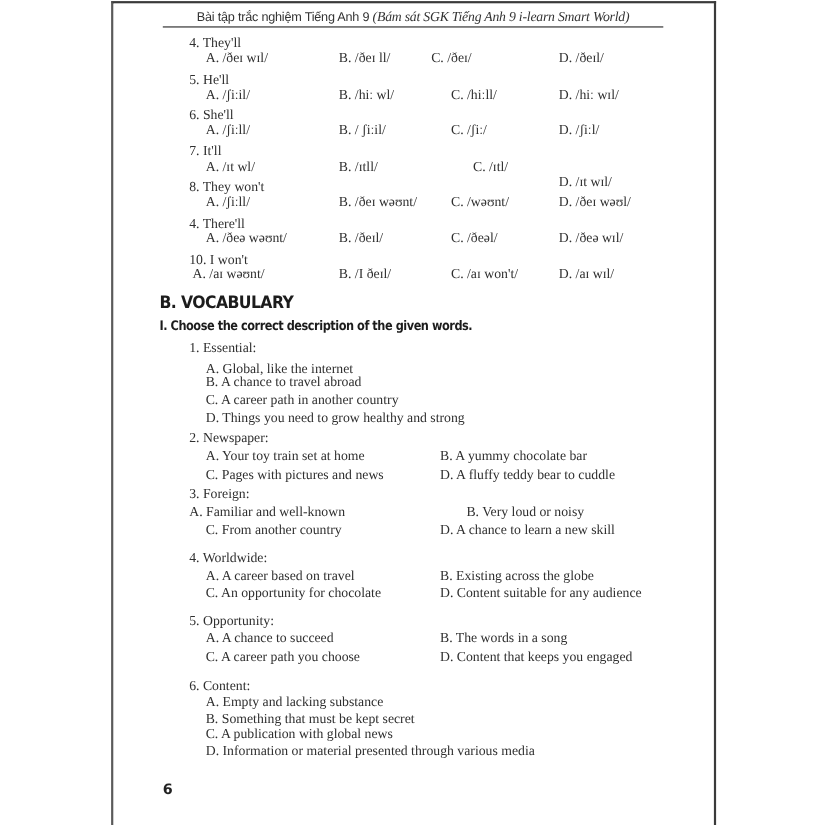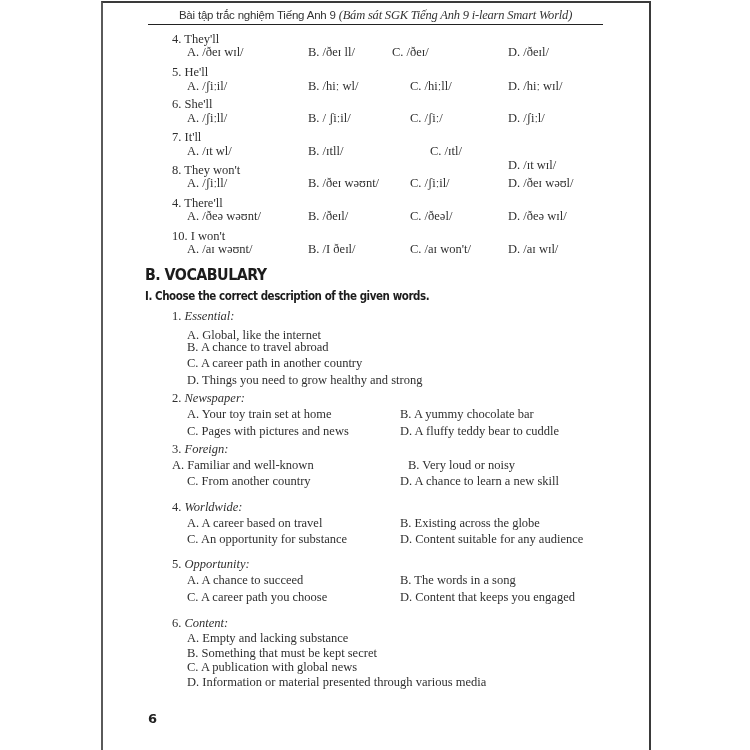--- a/index.html
+++ b/index.html
@@ -20,21 +20,21 @@
     .abs { position: absolute; white-space: nowrap; }
     .header {
       left: 148px; top: 8px; width: 455px; text-align: center;
       font-family: "Liberation Sans", sans-serif; font-size: 11.5px; color: #333;
       letter-spacing: -0.2px;
     }
     .header .it { font-family: "Liberation Serif", serif; font-style: italic; font-size: 12.5px; }
     .header-rule { left: 148px; top: 24px; width: 455px; height: 0; border-top: 1.5px solid #222; }
     .t { font-family: "Liberation Serif", serif; font-size: 12.5px; color: #2f2f2f; line-height: 14px; }
     .stem { }
-    .stem .word { font-style: italic; }
+    .stem .word { }
     .section-title {
       font-family: "DejaVu Sans", sans-serif; font-weight: bold; font-size: 15.5px;
       color: #1c1c1c; letter-spacing: -0.6px; transform: scaleX(0.92); transform-origin: left center;
     }
     .instruction {
       font-family: "DejaVu Sans", sans-serif; font-weight: bold; font-size: 12px;
       color: #1c1c1c; letter-spacing: -0.5px; transform: scaleX(0.86); transform-origin: left center;
     }
     .page-number {
       font-family: "DejaVu Sans", sans-serif; font-weight: bold; font-size: 13px; color: #222;
@@ -72,31 +72,31 @@
 
   <div class="abs t stem" style="left:172px;top:130px">7. It'll</div>
   <div class="abs t" style="left:187px;top:144px">A. /ɪt wl/</div>
   <div class="abs t" style="left:308px;top:144px">B. /ɪtll/</div>
   <div class="abs t" style="left:430px;top:144px">C. /ɪtl/</div>
   <div class="abs t" style="left:508px;top:158px">D. /ɪt wɪl/</div>
 
   <div class="abs t stem" style="left:172px;top:163px">8. They won't</div>
   <div class="abs t" style="left:187px;top:176px">A. /ʃiːll/</div>
   <div class="abs t" style="left:308px;top:176px">B. /ðeɪ wəʊnt/</div>
-  <div class="abs t" style="left:410px;top:176px">C. /ʃiːil/</div>
+  <div class="abs t" style="left:410px;top:176px">C. /wəʊnt/</div>
   <div class="abs t" style="left:508px;top:176px">D. /ðeɪ wəʊl/</div>
 
   <div class="abs t stem" style="left:172px;top:196px">4. There'll</div>
   <div class="abs t" style="left:187px;top:209px">A. /ðeə wəʊnt/</div>
   <div class="abs t" style="left:308px;top:209px">B. /ðeɪl/</div>
   <div class="abs t" style="left:410px;top:209px">C. /ðeəl/</div>
   <div class="abs t" style="left:508px;top:209px">D. /ðeə wɪl/</div>
 
   <div class="abs t stem" style="left:172px;top:229px">10. I won't</div>
-  <div class="abs t" style="left:187px;top:242px">A. /aɪ wəʊnt/</div>
+  <div class="abs t" style="left:175px;top:242px">A. /aɪ wəʊnt/</div>
   <div class="abs t" style="left:308px;top:242px">B. /I ðeɪl/</div>
   <div class="abs t" style="left:410px;top:242px">C. /aɪ won't/</div>
   <div class="abs t" style="left:508px;top:242px">D. /aɪ wɪl/</div>
 </div>
 
 <div class="abs section-title" style="left:145px;top:266px">B. VOCABULARY</div>
 <div class="abs instruction" style="left:145px;top:289px">I. Choose the correct description of the given words.</div>
 
 <div>
 
@@ -116,31 +116,31 @@
   <div class="abs t" style="left:187px;top:407px">A. Your toy train set at home</div>
   <div class="abs t" style="left:400px;top:407px">B. A yummy chocolate bar</div>
   <div class="abs t" style="left:187px;top:424px">C. Pages with pictures and news</div>
   <div class="abs t" style="left:400px;top:424px">D. A fluffy teddy bear to cuddle</div>
 
   <div class="abs t stem" style="left:172px;top:442px">
     <span>3.</span>
     <span class="word">Foreign:</span>
   </div>
   <div class="abs t" style="left:172px;top:458px">A. Familiar and well-known</div>
-  <div class="abs t" style="left:408px;top:458px">B. Very loud or noisy</div>
+  <div class="abs t" style="left:424px;top:458px">B. Very loud or noisy</div>
   <div class="abs t" style="left:187px;top:474px">C. From another country</div>
   <div class="abs t" style="left:400px;top:474px">D. A chance to learn a new skill</div>
 
   <div class="abs t stem" style="left:172px;top:500px">
     <span>4.</span>
     <span class="word">Worldwide:</span>
   </div>
   <div class="abs t" style="left:187px;top:516px">A. A career based on travel</div>
   <div class="abs t" style="left:400px;top:516px">B. Existing across the globe</div>
-  <div class="abs t" style="left:187px;top:532px">C. An opportunity for substance</div>
+  <div class="abs t" style="left:187px;top:532px">C. An opportunity for chocolate</div>
   <div class="abs t" style="left:400px;top:532px">D. Content suitable for any audience</div>
 
   <div class="abs t stem" style="left:172px;top:557px">
     <span>5.</span>
     <span class="word">Opportunity:</span>
   </div>
   <div class="abs t" style="left:187px;top:573px">A. A chance to succeed</div>
   <div class="abs t" style="left:400px;top:573px">B. The words in a song</div>
   <div class="abs t" style="left:187px;top:590px">C. A career path you choose</div>
   <div class="abs t" style="left:400px;top:590px">D. Content that keeps you engaged</div>

